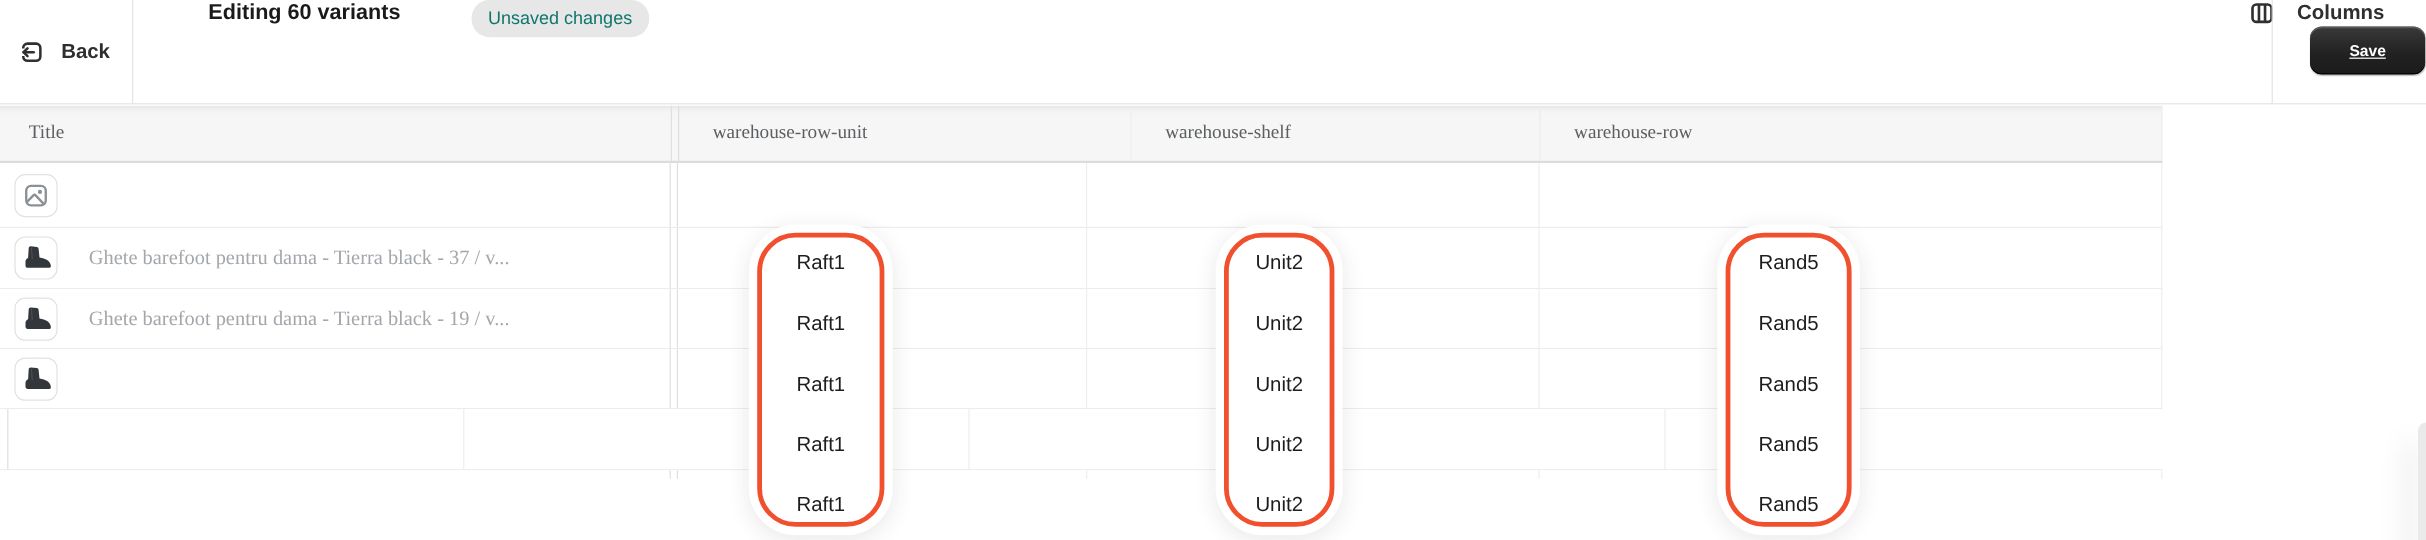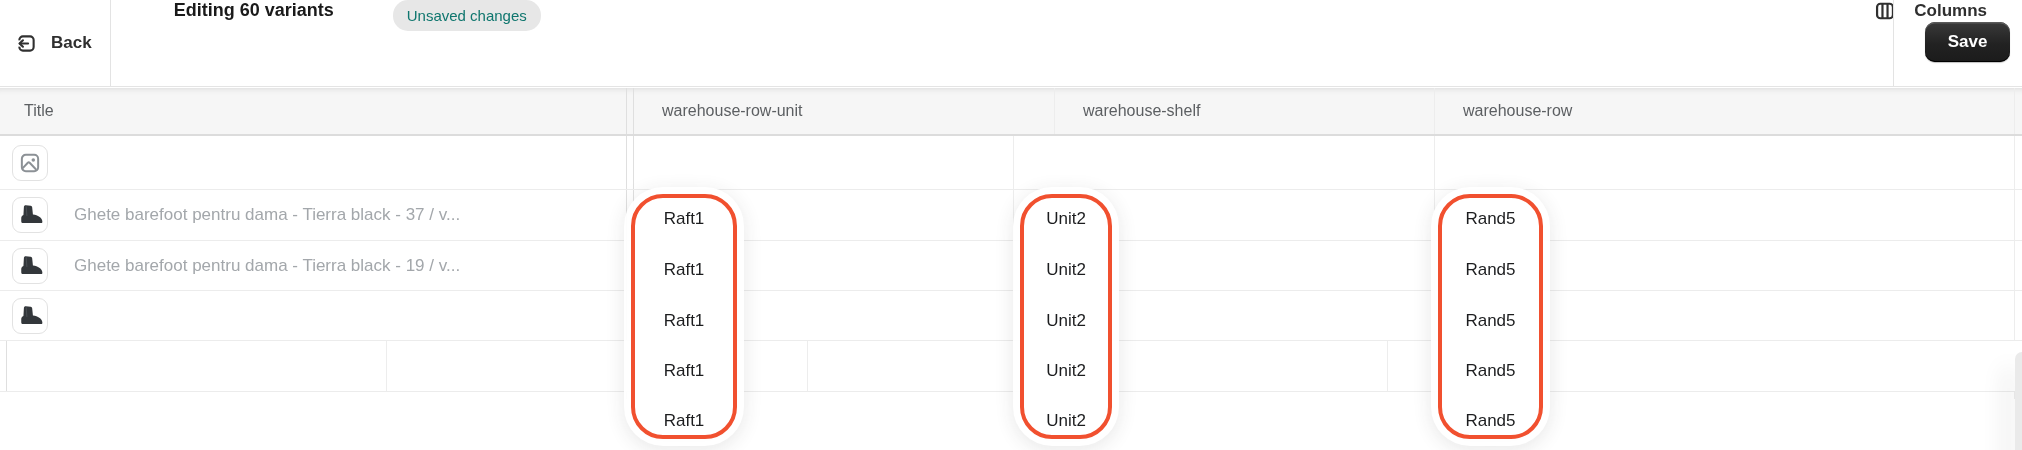--- a/index.html
+++ b/index.html
@@ -15,29 +15,29 @@
   .vdiv.right { left:1893px; }
   .back-btn { display:flex; align-items:center; gap:14px; padding:0 16px; height:100%;
               cursor:pointer; }
   .back-label { font-size:17px; font-weight:600; color:#2f2f2f; }
   .page-title { margin-left:18px; font-size:18px; font-weight:700; color:#1a1a1a; }
   .badge { margin-left:11px; background:#e7e7e7; color:#0f766e; font-size:15px;
            line-height:1; padding:8px 14px; border-radius:15px; white-space:nowrap; }
   .topbar-spacer { flex:1; }
   .columns-btn { display:flex; align-items:center; gap:18px; margin-right:35px; cursor:pointer; }
   .columns-label { font-size:17px; font-weight:600; color:#2f2f2f; }
-  .save-btn { position:absolute; left:1925px; top:22px; width:85px; height:40px;
+  .save-btn { position:absolute; left:1925px; top:22px; width:96px; height:40px;
               border:none; border-radius:10px; cursor:pointer;
               background:linear-gradient(180deg,#3a3a3a 0%,#222 55%,#1b1b1b 100%);
               box-shadow:inset 0 1.5px 0 #5a5a5a, inset 0 -1px 0 #000, 0 1px 1px rgba(0,0,0,.25);
-              color:#fff; font-size:17px; font-weight:600;
-              font-family:"Liberation Sans","DejaVu Sans",sans-serif; }
-
-  
-  .table { position:absolute; left:0; top:88px; width:2022px; height:362px; background:#fff; }
+              color:#fff; font-size:13px; font-weight:600;
+              font-family:"Liberation Sans","DejaVu Sans",sans-serif;text-decoration:underline; }
+
+  
+  .table { position:absolute; left:0; top:88px; width:1802px; height:362px; background:#fff;font-family:Liberation Serif, serif; }
   .thead { display:flex; height:48px; background:#f6f6f6;
            box-shadow:inset 0 7px 7px -7px rgba(0,0,0,.14);
            border-bottom:2px solid #dcdcdc; }
   .thead .cell { display:flex; align-items:center; font-size:16px; font-weight:500;
                  color:#5c5f62; }
   .row { display:flex; background:#fff; border-bottom:1px solid #ececec; }
   .cell { height:100%; }
   .c-title  { width:627px; border-right:1px solid #dfdfdf; display:flex; align-items:center;
               padding-left:12px; overflow:hidden; }
   .c-gutter { width:7px;   border-right:1px solid #dfdfdf; }

